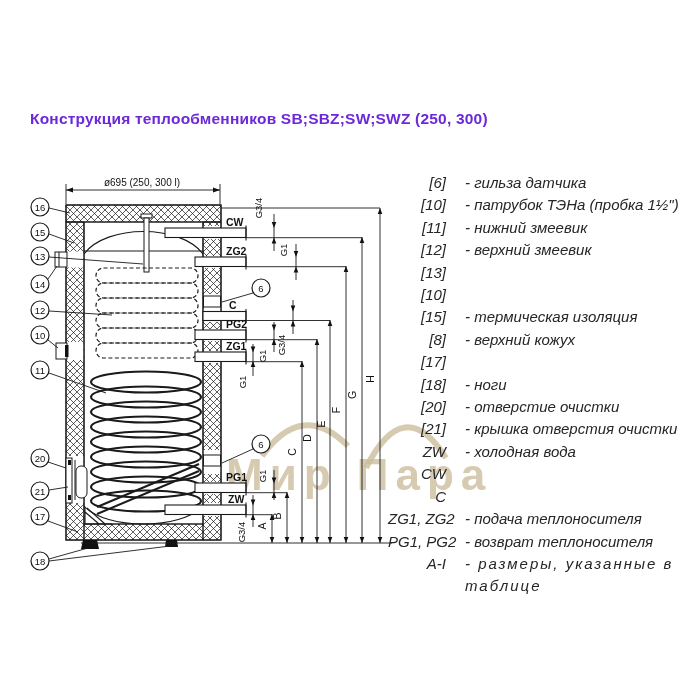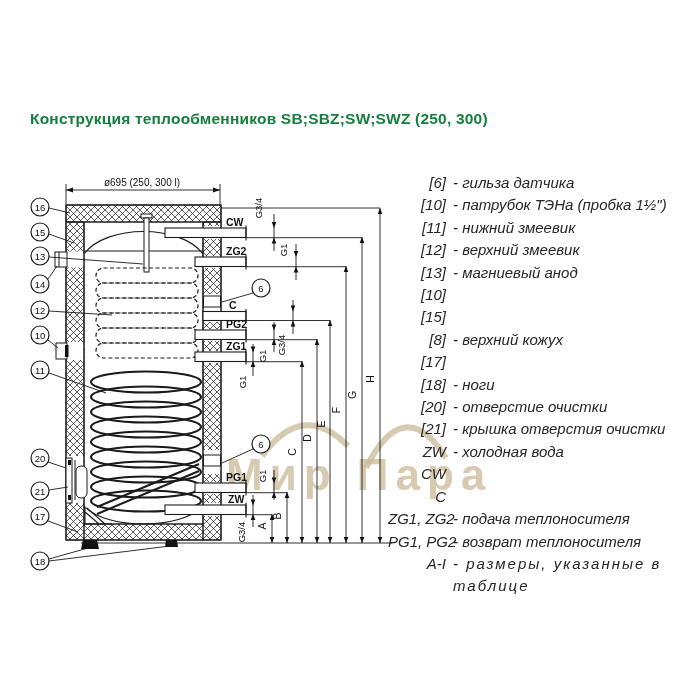--- a/index.html
+++ b/index.html
@@ -1,26 +1,26 @@
 <!DOCTYPE html>
 <html><head>
 <meta charset="utf-8">
 <style>
   html,body{margin:0;padding:0;width:700px;height:700px;background:#fff;overflow:hidden;
     font-family:"Liberation Sans",sans-serif;}
   .stage{position:relative;width:700px;height:700px;background:#fff;}
-  .title{position:absolute;left:30px;top:110px;font-size:15.5px;font-weight:bold;color:#15803d;
+  .title{position:absolute;left:30px;top:110px;font-size:15.5px;font-weight:bold;color:#6d28d9;
     letter-spacing:.2px;white-space:nowrap;text-align:right;}
   .watermark{position:absolute;left:226px;top:450px;font-size:44px;font-weight:bold;
     color:#cdbd9e;opacity:.8;letter-spacing:7px;white-space:nowrap;z-index:1;}
   svg.draw{position:absolute;left:0;top:0;z-index:2;}
   .legend{position:absolute;left:388px;top:172px;width:302px;z-index:3;}
   .lrow{display:flex;line-height:22.4px;font-size:15px;font-style:italic;color:#262626;}
   .lkey{width:58px;text-align:right;flex:0 0 58px;white-space:nowrap;}
-  .ldesc{margin-left:7px;}
+  .ldesc{margin-left:19px;}
   .ldesc.spread{letter-spacing:2px;width:235px;}
   text{font-family:"Liberation Sans",sans-serif;fill:#111;}
 </style>
 </head>
 <body>
 
 <div class="stage">
 
   <div class="title">Конструкция теплообменников SB;SBZ;SW;SWZ (250, 300)</div>
 
@@ -261,29 +261,29 @@
     <span class="ldesc">- нижний змеевик</span>
   </div>
 
   <div class="lrow">
     <span class="lkey">[12]</span>
     <span class="ldesc">- верхний змеевик</span>
   </div>
 
   <div class="lrow">
     <span class="lkey">[13]</span>
-    <span class="ldesc">- магниевый анод</span>
   </div>
 
   <div class="lrow">
     <span class="lkey">[10]</span>
   </div>
 
   <div class="lrow">
     <span class="lkey">[15]</span>
+    <span class="ldesc">- термическая изоляция</span>
   </div>
 
   <div class="lrow">
     <span class="lkey">[8]</span>
     <span class="ldesc">- верхний кожух</span>
   </div>
 
   <div class="lrow">
     <span class="lkey">[17]</span>
   </div>

